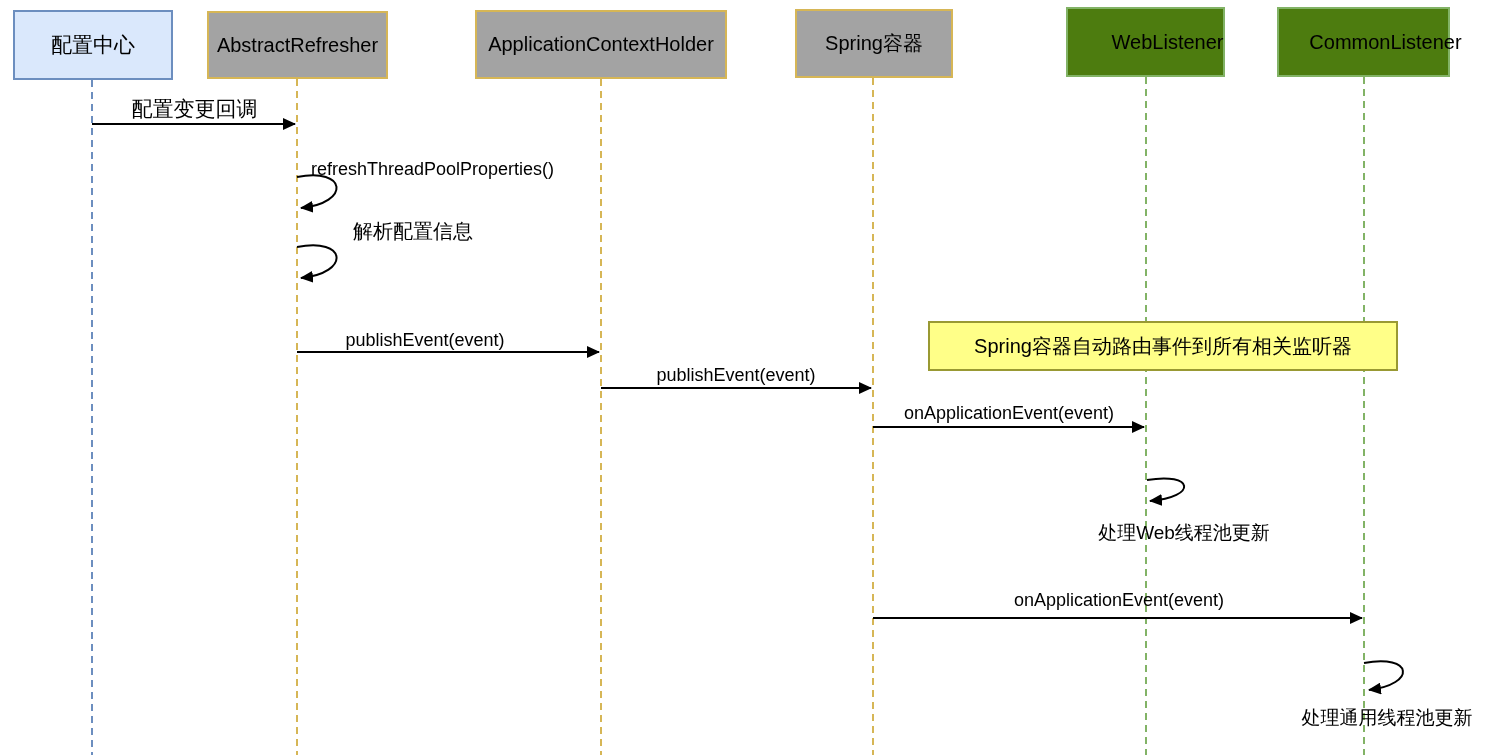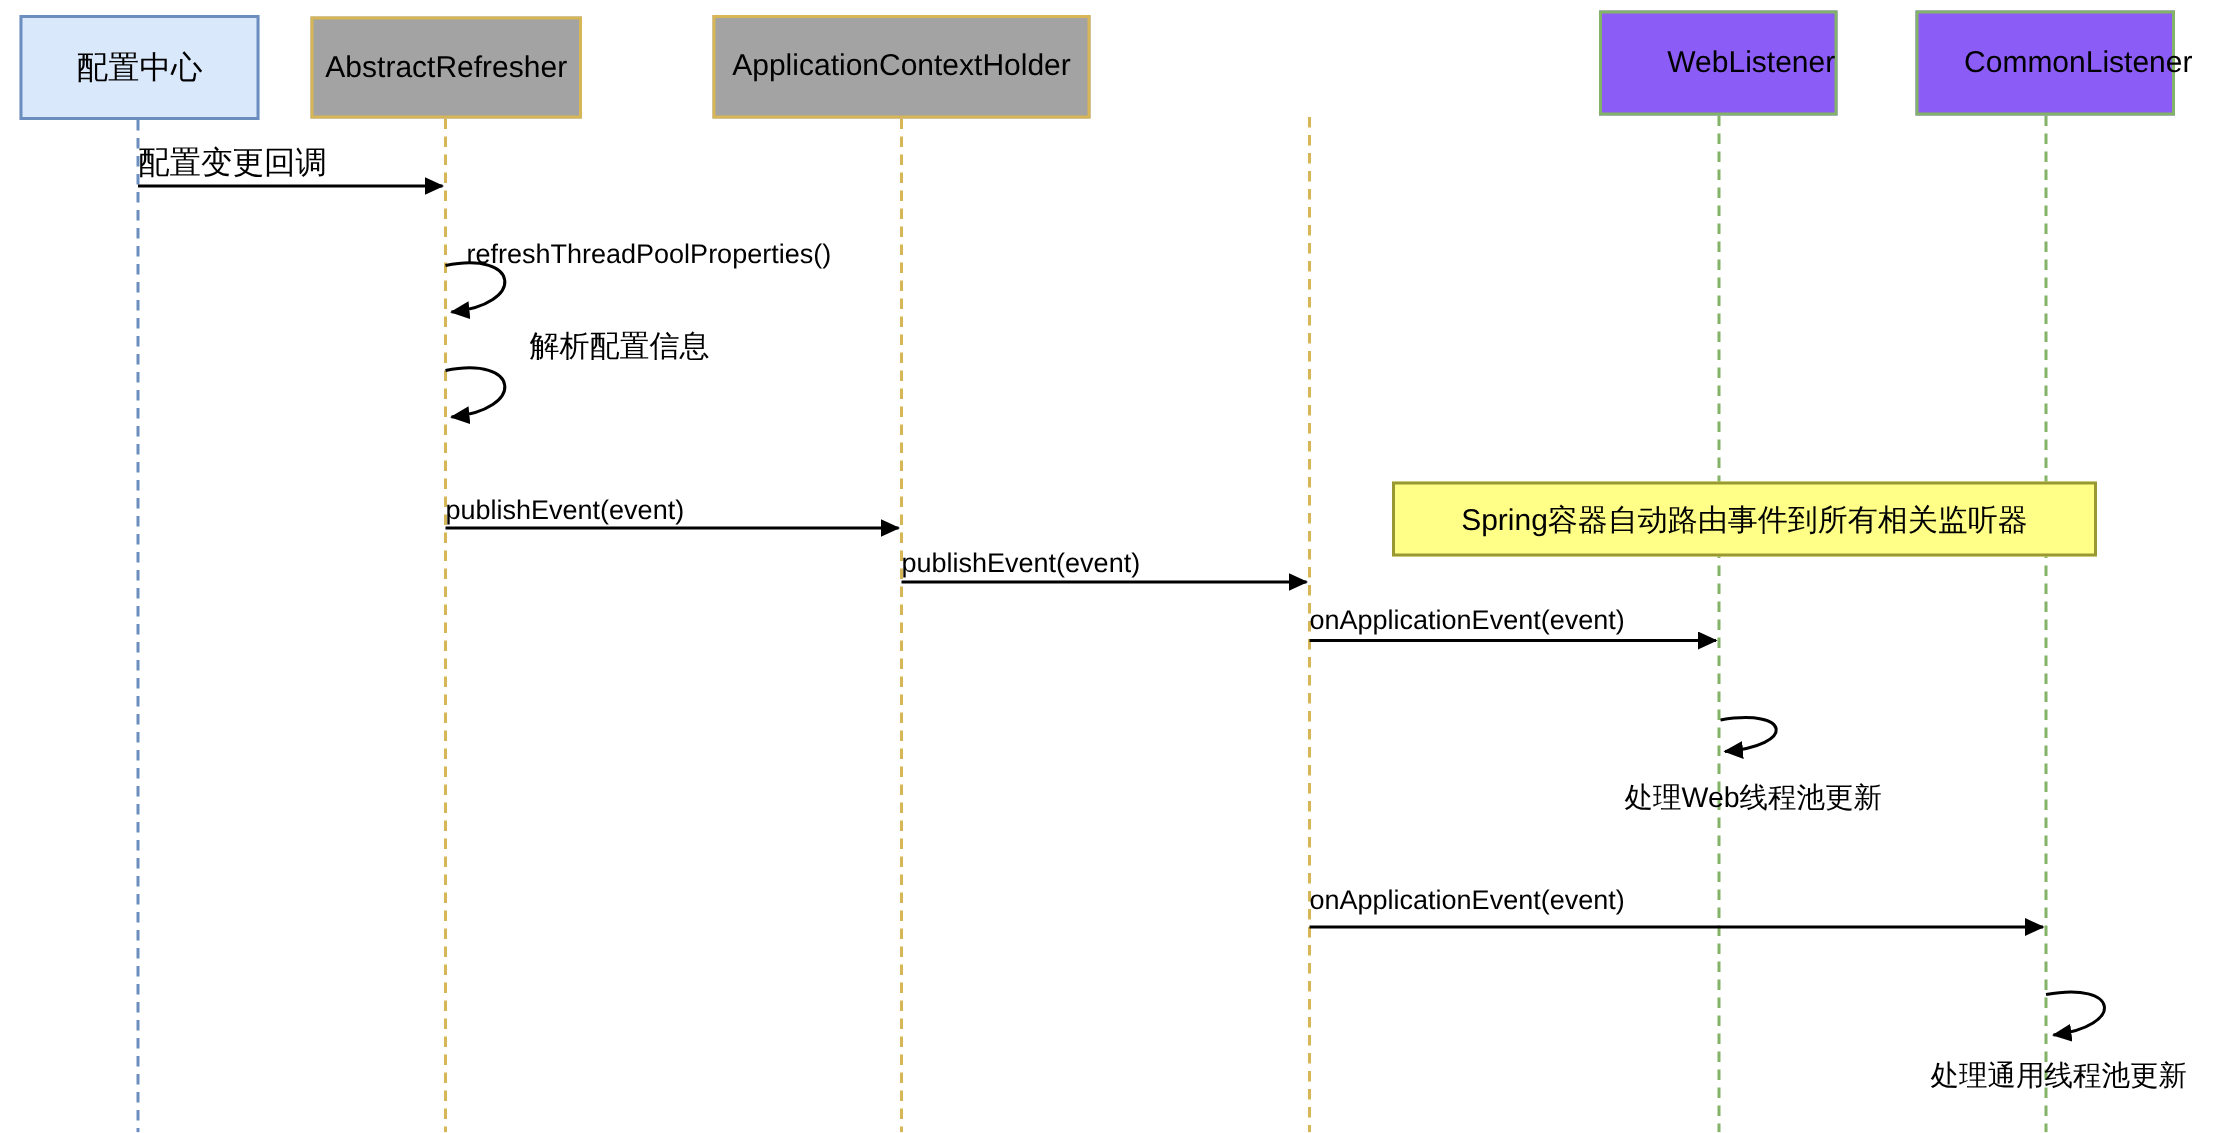--- a/index.html
+++ b/index.html
@@ -19,28 +19,28 @@
     border: 2px solid #000;
     display: flex;
     align-items: center;
     justify-content: center;
     font-size: 20px;
     white-space: nowrap;
     text-align: center;
   }
   .a-blue   { background: #dae8fc; border-color: #6c8ebf; }
   .a-yellow { background: #a3a3a3; border-color: #d6b656; }
-  .a-green  { background: #8b5cf6; border-color: #82b366; padding-left: 44px; }
+  .a-green  { background: #4d7c0f; border-color: #82b366; padding-left: 44px; }
   .msg {
     position: absolute;
     font-size: 18px;
     white-space: nowrap;
     line-height: 22px;
   }
-  .msg.center { text-align: left; }
+  .msg.center { text-align: center; }
   .cjk { font-size: 20px; }
   .note {
     position: absolute;
     box-sizing: border-box;
     background: #ffff88;
     border: 2px solid #999933;
     display: flex;
     align-items: center;
     justify-content: center;
     font-size: 20px;
@@ -74,20 +74,21 @@
 
     <path d="M 297 177 C 347 167, 351 203, 301 208" fill="none" stroke="#000" stroke-width="2" marker-end="url(#arrow)"></path>
     <path d="M 297 247 C 347 237, 351 273, 301 278" fill="none" stroke="#000" stroke-width="2" marker-end="url(#arrow)"></path>
     <path d="M 1147 480 C 1194 472, 1198 497, 1150 501" fill="none" stroke="#000" stroke-width="2" marker-end="url(#arrow)"></path>
     <path d="M 1364 663 C 1413 654, 1417 684, 1369 690" fill="none" stroke="#000" stroke-width="2" marker-end="url(#arrow)"></path>
   </svg>
 
   <div class="actor a-blue cjk" style="left:13px;   top:10px; width:160px; height:70px; font-size:21px;">配置中心</div>
   <div class="actor a-yellow" style="left:207px;  top:11px; width:181px; height:68px;">AbstractRefresher</div>
   <div class="actor a-yellow" style="left:475px;  top:10px; width:252px; height:69px;">ApplicationContextHolder</div>
+  <div class="actor a-yellow" style="left:795px;  top:9px;  width:158px; height:69px;">Spring容器</div>
   <div class="actor a-green" style="left:1066px; top:7px;  width:159px; height:70px;">WebListener</div>
   <div class="actor a-green" style="left:1277px; top:7px;  width:173px; height:70px;">CommonListener</div>
 
   <div class="msg center cjk" style="left:92px;  width:205px; top:98px;  font-size:21px;">配置变更回调</div>
   <div class="msg" style="left:311px; top:158px;text-align:center;">refreshThreadPoolProperties()</div>
   <div class="msg cjk" style="left:353px; top:220px;">解析配置信息</div>
   <div class="msg center" style="left:297px; width:256px; top:329px;">publishEvent(event)</div>
   <div class="msg center" style="left:601px; width:270px; top:364px;">publishEvent(event)</div>
   <div class="msg center" style="left:873px; width:272px; top:402px;">onApplicationEvent(event)</div>
   <div class="msg center cjk" style="left:1083px; width:202px; top:522px; font-size:19px;">处理Web线程池更新</div>

